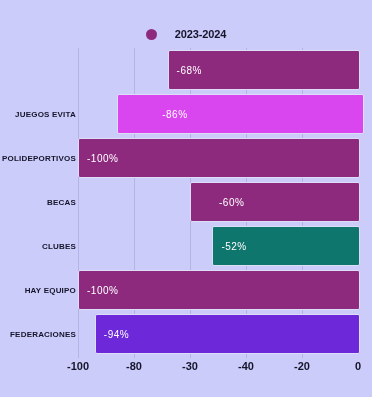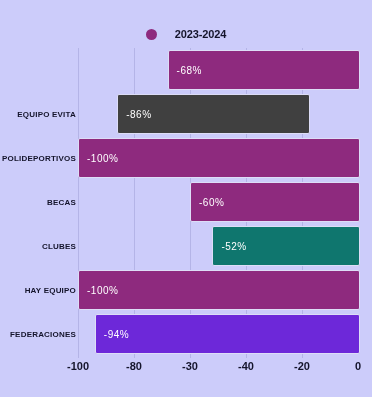--- a/index.html
+++ b/index.html
@@ -147,34 +147,34 @@
       <div class="gridline" style="left: 134px;"></div>
       <div class="gridline" style="left: 190px;"></div>
       <div class="gridline" style="left: 246px;"></div>
       <div class="gridline" style="left: 302px;"></div>
       <div class="row" style="top: 0px;">
         <div class="bar" title="CLUBES EN OBRA -68%" style="left: 167.6px; width: 192.4px; background: rgb(142, 42, 126);">
           <span class="bar-value">-68%</span>
         </div>
       </div>
       <div class="row" style="top: 44px;">
-        <div class="cat-label">EQUIPO EVITA</div>
-        <div class="bar" title="JUEGOS EVITA -86%" style="left: 117.2px; width: 193px; background: #404040;">
+        <div class="cat-label">JUEGOS EVITA</div>
+        <div class="bar" title="JUEGOS EVITA -86%" style="left: 117.2px; width: 247px; background: #d946ef; padding-left: 36px;">
           <span class="bar-value">-86%</span>
         </div>
       </div>
       <div class="row" style="top: 88px;">
         <div class="cat-label">POLIDEPORTIVOS</div>
         <div class="bar" title="POLIDEPORTIVOS -100%" style="left: 78px; width: 282px; background: rgb(142, 42, 126);">
           <span class="bar-value">-100%</span>
         </div>
       </div>
       <div class="row" style="top: 132px;">
         <div class="cat-label">BECAS</div>
-        <div class="bar" title="BECAS -60%" style="left: 190px; width: 170px; background: rgb(142, 42, 126);">
+        <div class="bar" title="BECAS -60%" style="left: 190px; width: 170px; background: rgb(142, 42, 126); padding-left: 20px;">
           <span class="bar-value">-60%</span>
         </div>
       </div>
       <div class="row" style="top: 176px;">
         <div class="cat-label">CLUBES</div>
         <div class="bar" title="PREDIOS -52%" style="left: 212.4px; width: 147.6px; background: #0f766e;">
           <span class="bar-value">-52%</span>
         </div>
       </div>
       <div class="row" style="top: 220px;">

